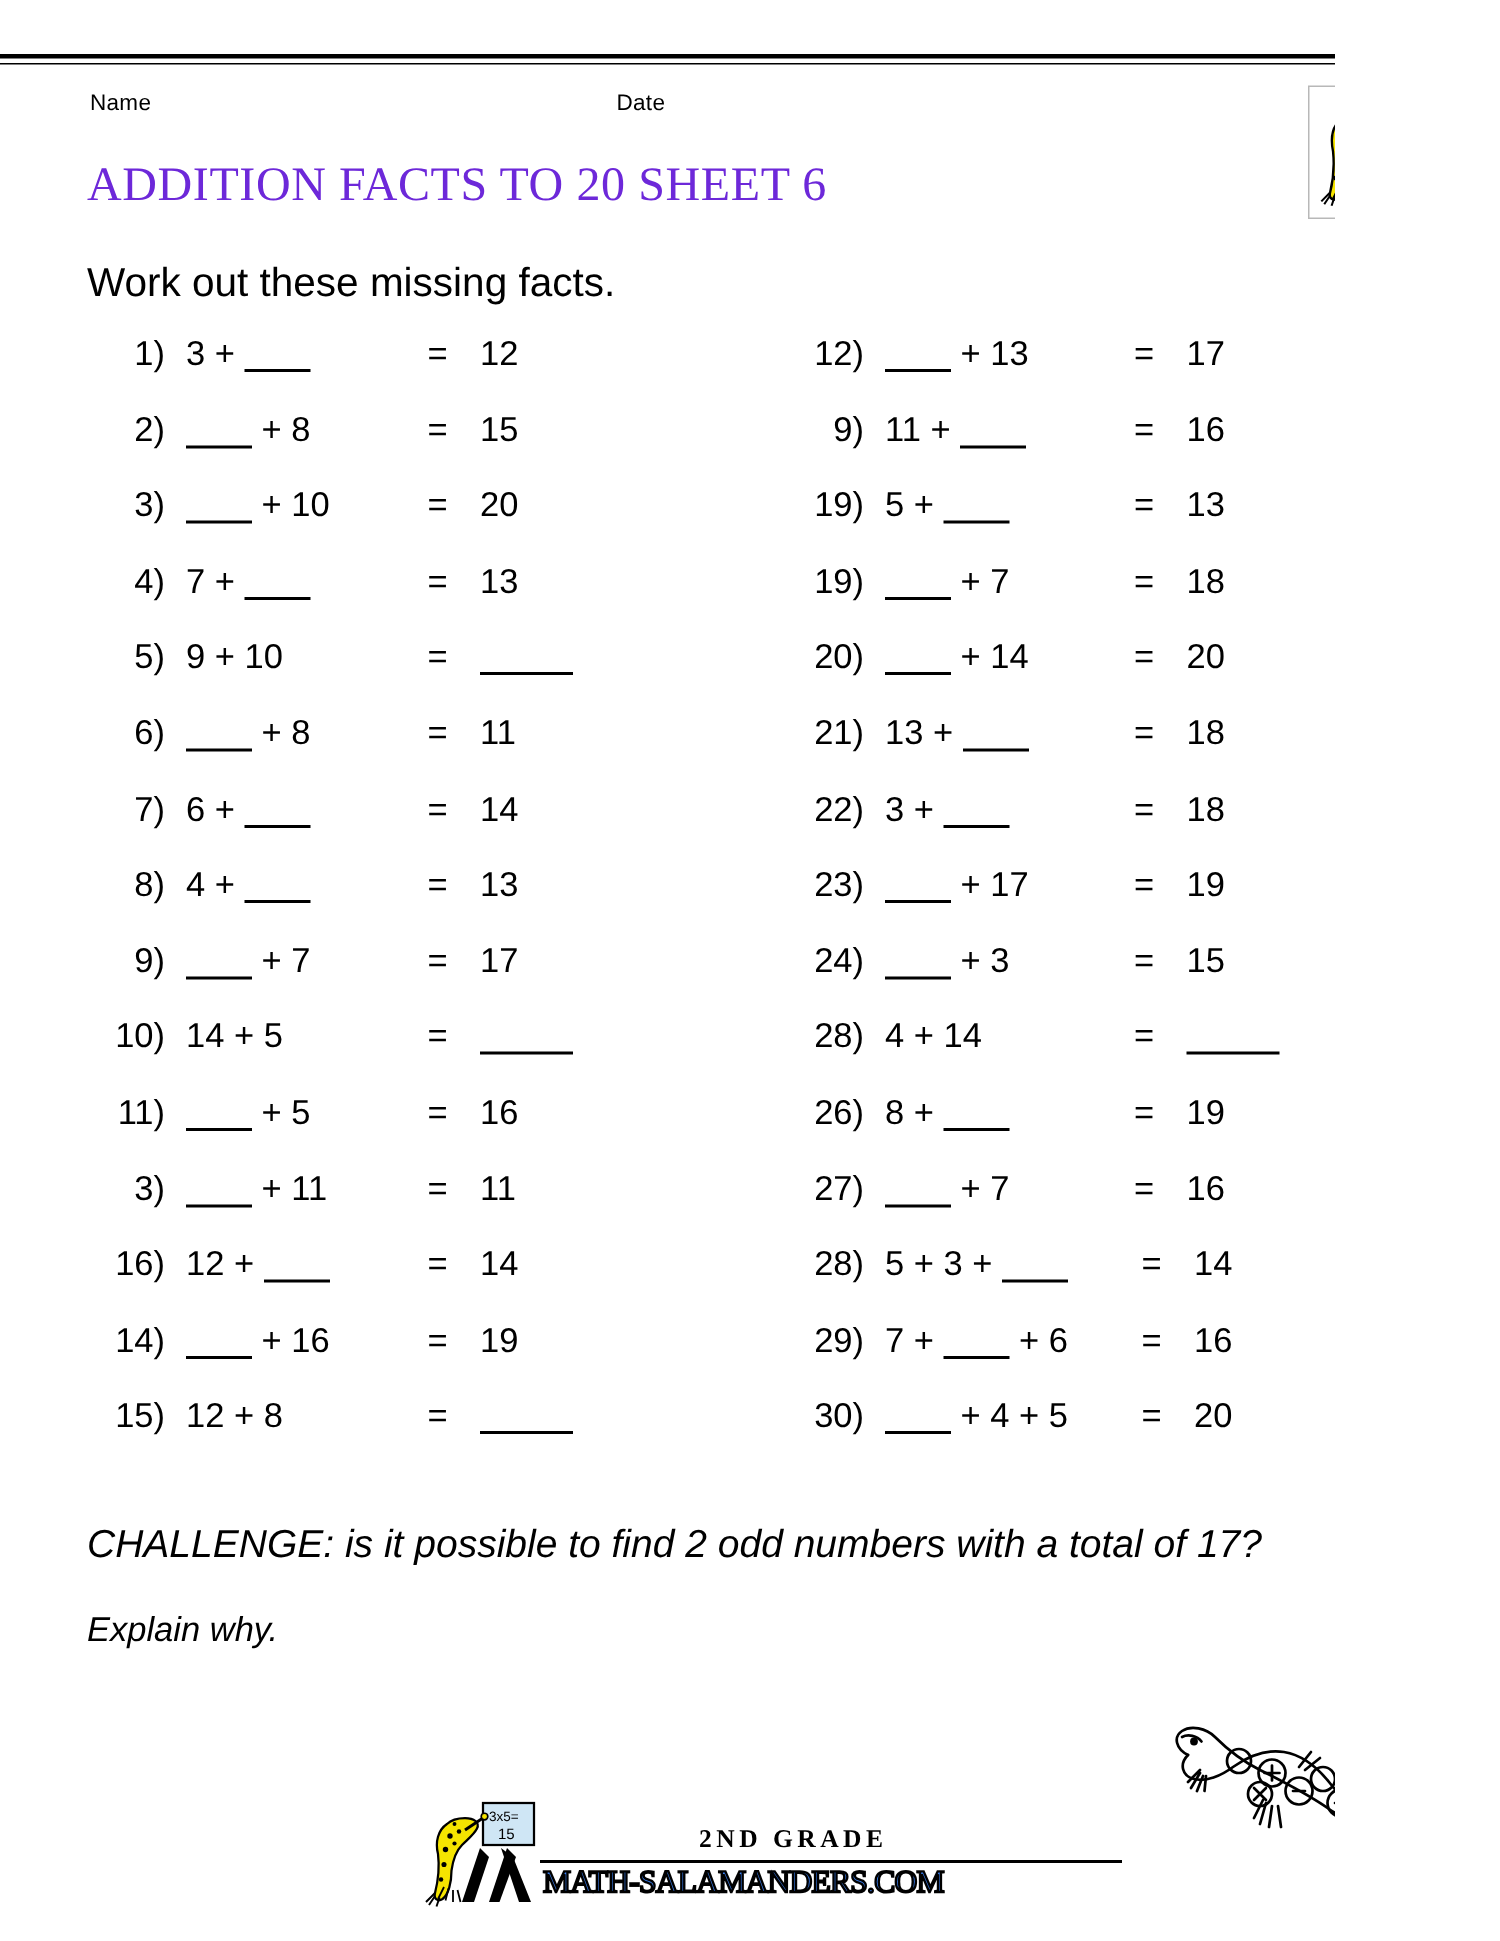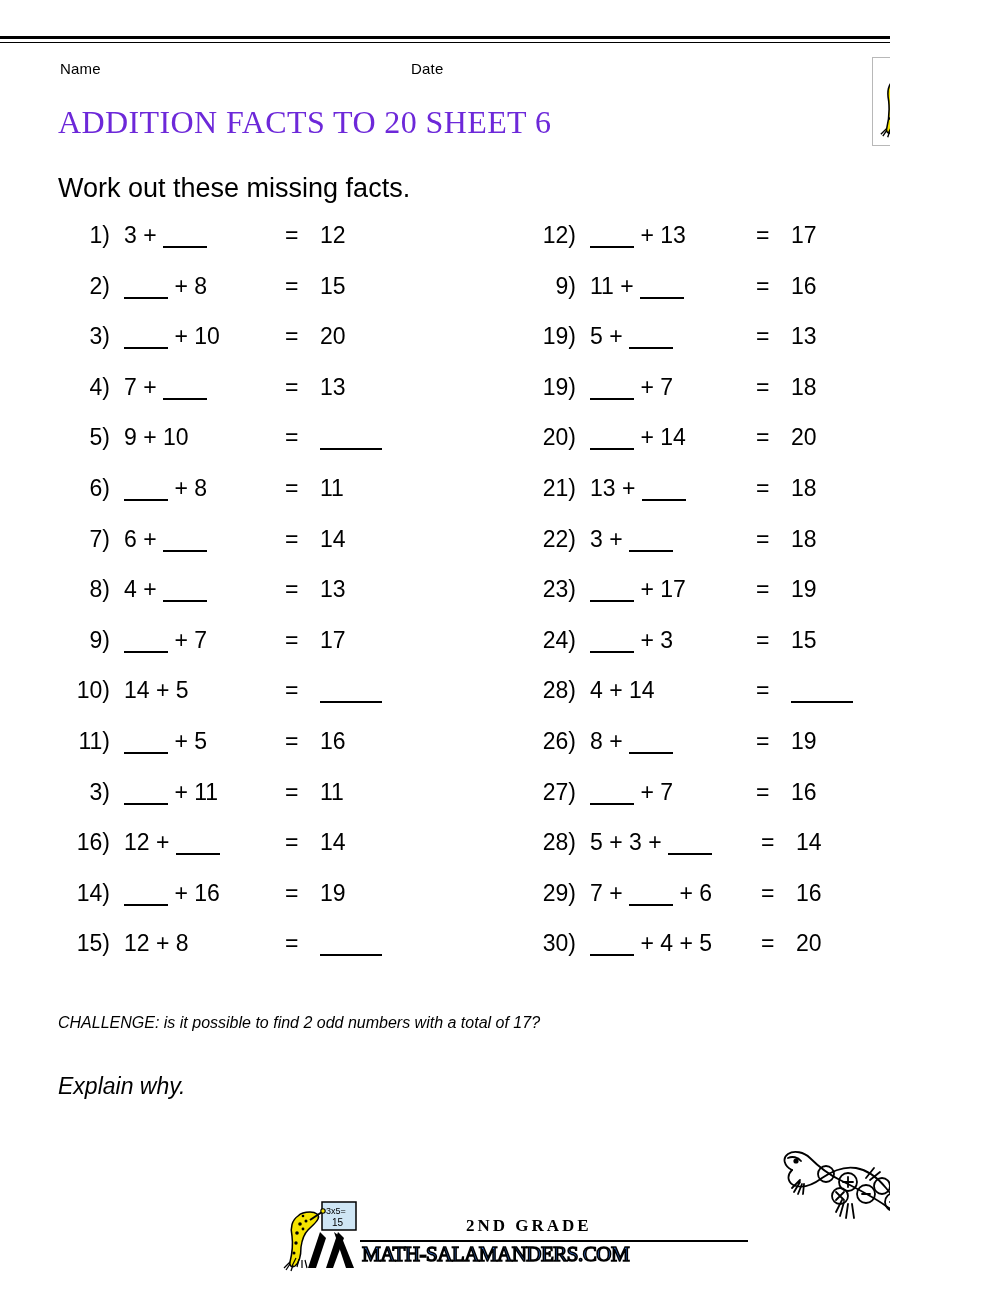--- a/index.html
+++ b/index.html
@@ -149,21 +149,21 @@
   .blank-sm { width: 44px; }
   .blank-lg { width: 62px; }
 
   
   .challenge {
     position: absolute;
     left: 58px;
     top: 1014px;
     font-family: "Liberation Sans Narrow", "Liberation Sans", sans-serif;
     font-style: italic;
-    font-size: 16px;
+    font-size: 26px;
     white-space: nowrap;
   }
   .explain {
     position: absolute;
     left: 58px;
     top: 1073px;
     font-family: "Liberation Sans Narrow", "Liberation Sans", sans-serif;
     font-style: italic;
     font-size: 23px;
     white-space: nowrap;

